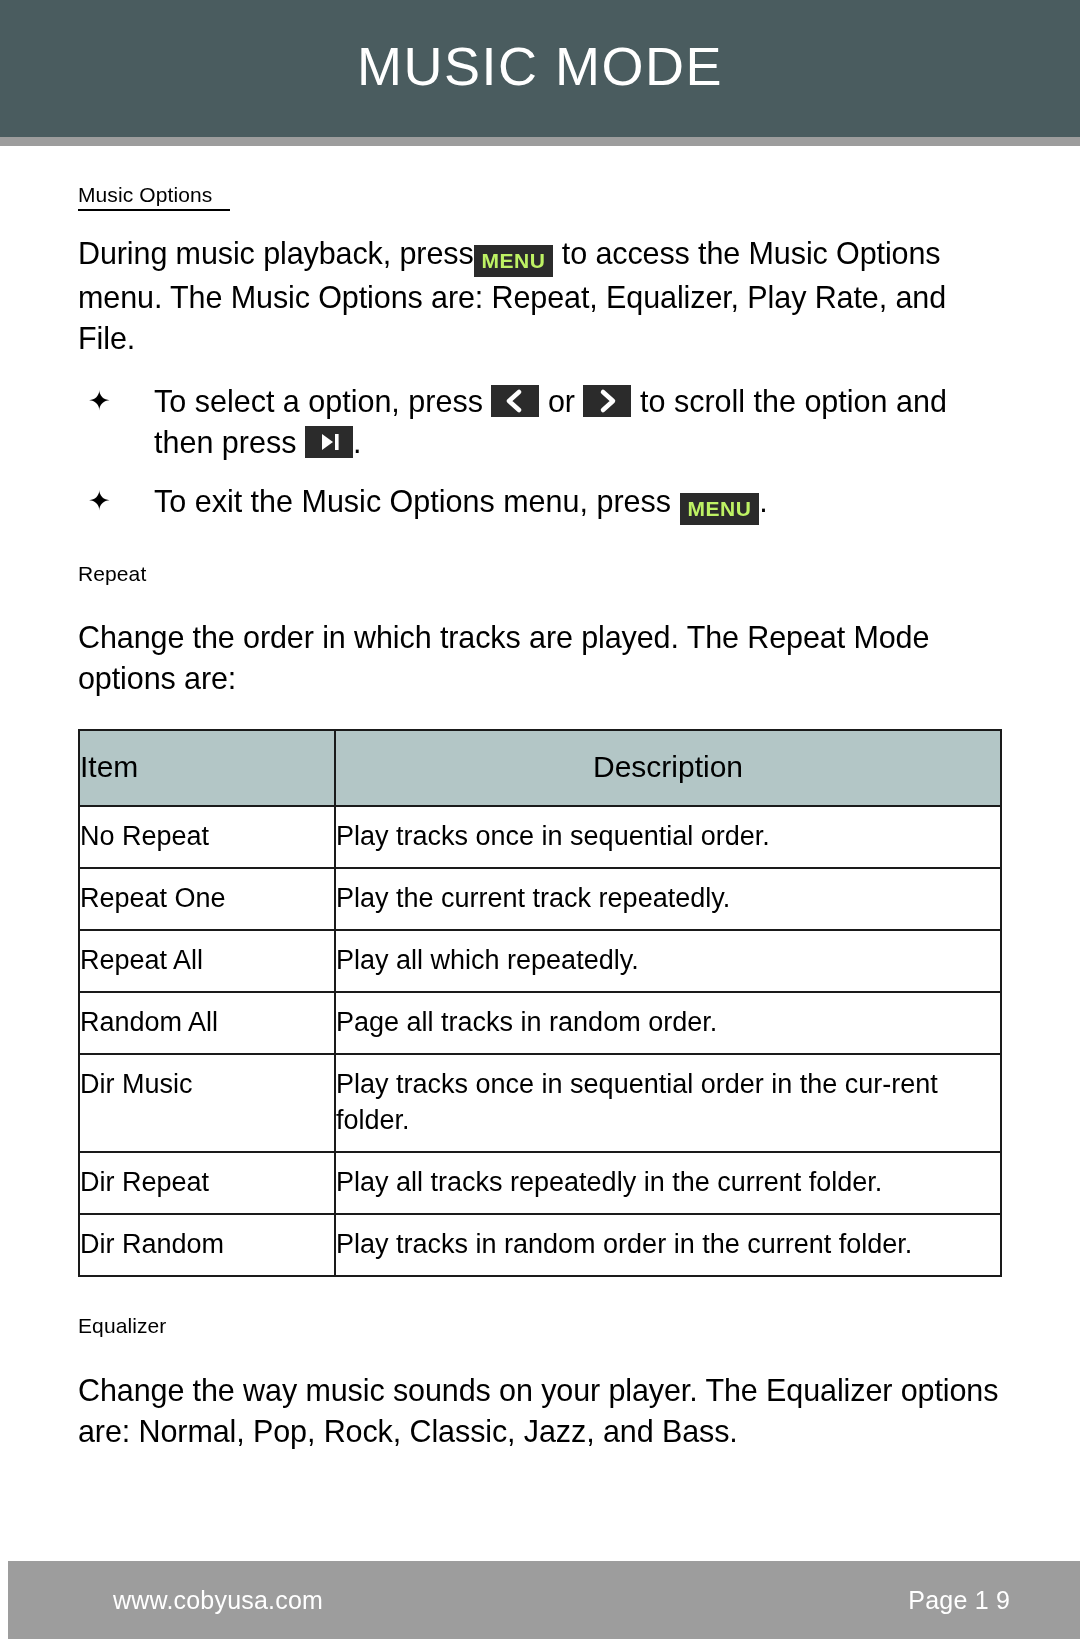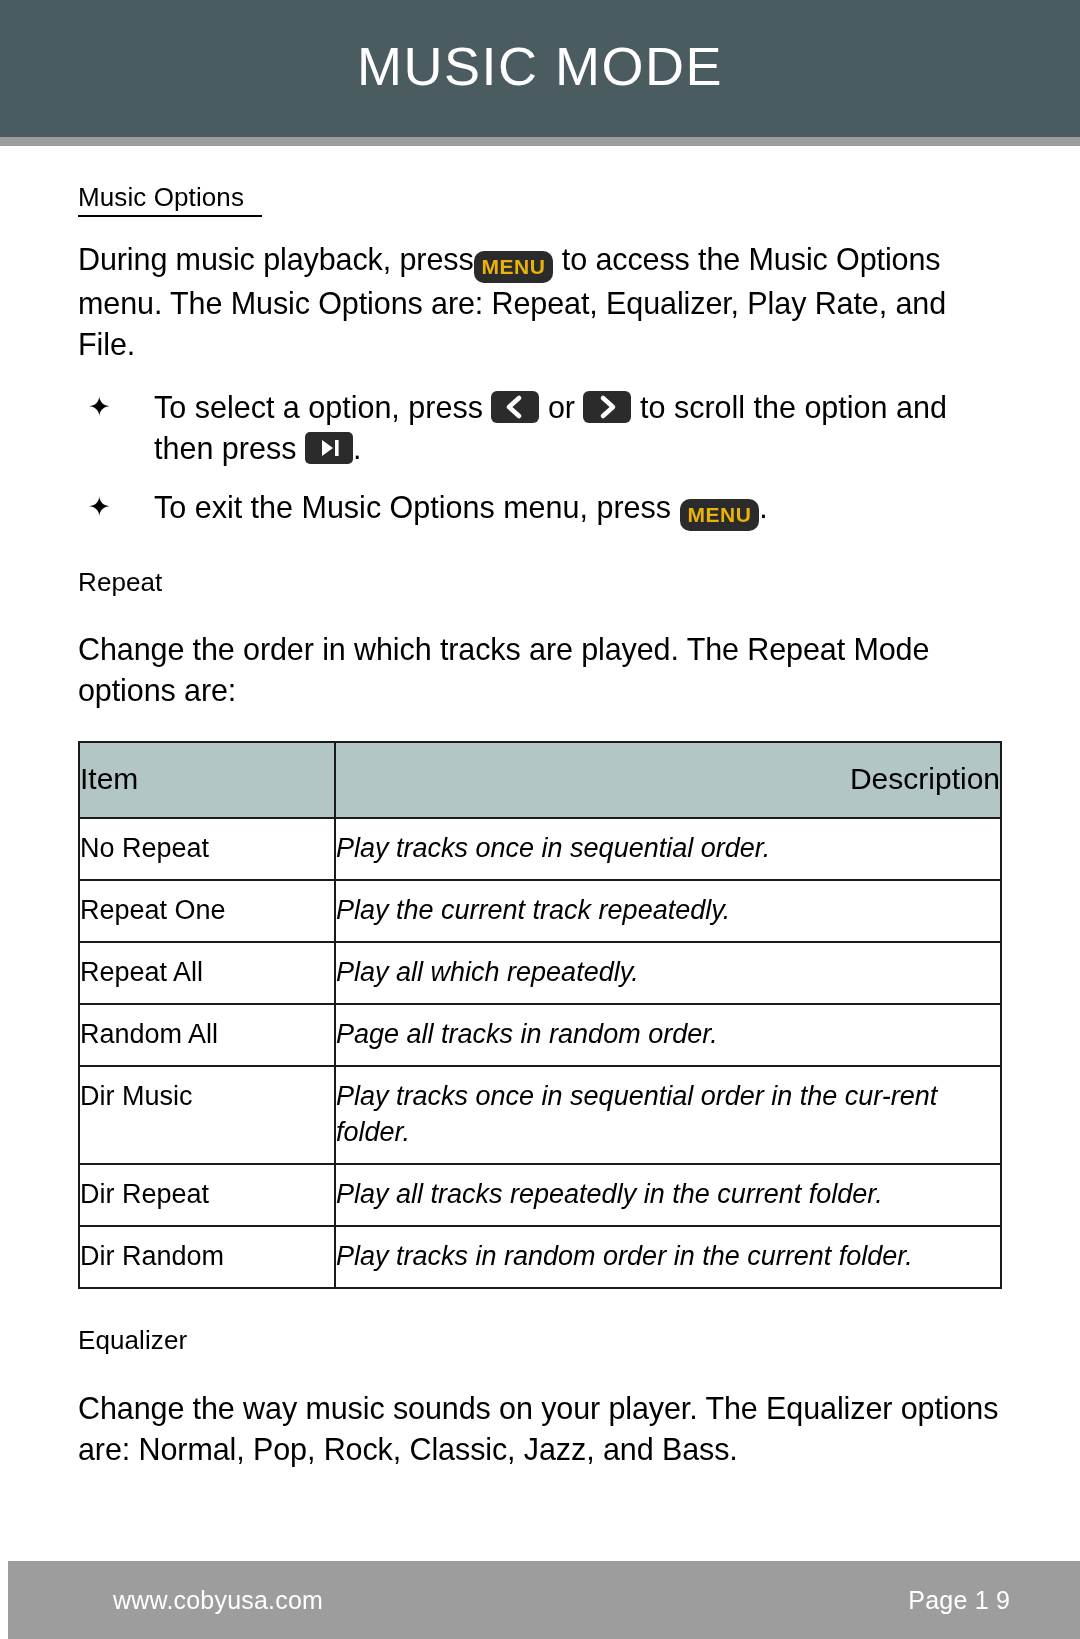--- a/index.html
+++ b/index.html
@@ -39,21 +39,21 @@
     width: 100%;
   }
 
   
   .content {
     padding: 0 78px 0 78px;
     box-sizing: border-box;
   }
 
   .section-heading {
-    font-size: 26px;
+    font-size: 21px;
     margin: 36px 0 0 0;
     line-height: 1.2;
     letter-spacing: 0.1px;
   }
   .section-heading.underlined {
     display: inline-block;
     border-bottom: 2.5px solid #000;
     padding-right: 18px;
     padding-bottom: 2px;
   }
@@ -92,22 +92,22 @@
   }
   .bullet-body {
     flex: 1;
   }
 
   
   .key {
     display: inline-block;
     vertical-align: -4px;
     background: #2b2b2b;
-    color: #eab308;
-    border-radius: 10px;
+    color: #bef264;
+    border-radius: 0;
     line-height: 1;
     text-align: center;
     box-sizing: border-box;
   }
   .key-menu {
     padding: 5px 8px 6px 8px;
     font-size: 21px;
     font-weight: bold;
     letter-spacing: 0.5px;
     min-width: 72px;
@@ -145,27 +145,27 @@
     line-height: 36px;
     box-sizing: border-box;
   }
   table.repeat-table thead th {
     background: #b3c6c6;
     font-size: 30px;
     padding: 14px 0 16px 0;
     height: 76px;
   }
   th.col-item { width: 256px; text-align: left; padding-left: 18px; }
-  th.col-desc { text-align: right; }
+  th.col-desc { text-align: center; }
   table.repeat-table tbody td {
     padding: 11px 0 13px 0;
     vertical-align: top;
   }
   td.cell-item { padding-left: 18px; }
-  td.cell-desc { padding-left: 18px; padding-right: 14px; font-style: italic; }
+  td.cell-desc { padding-left: 18px; padding-right: 14px; }
 
   
   .page-footer {
     position: absolute;
     left: 8px;
     bottom: 0;
     width: 1080px;
     height: 78px;
     background: #9d9d9d;
     display: flex;

